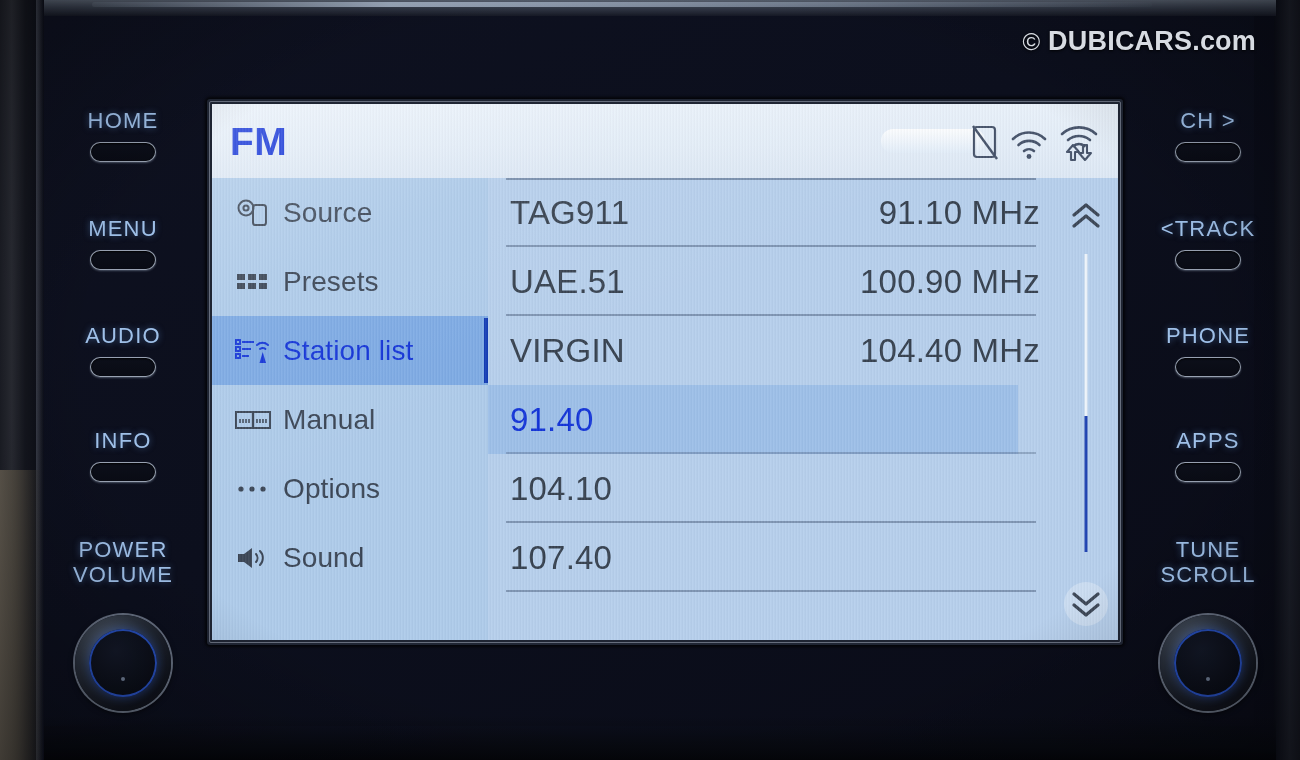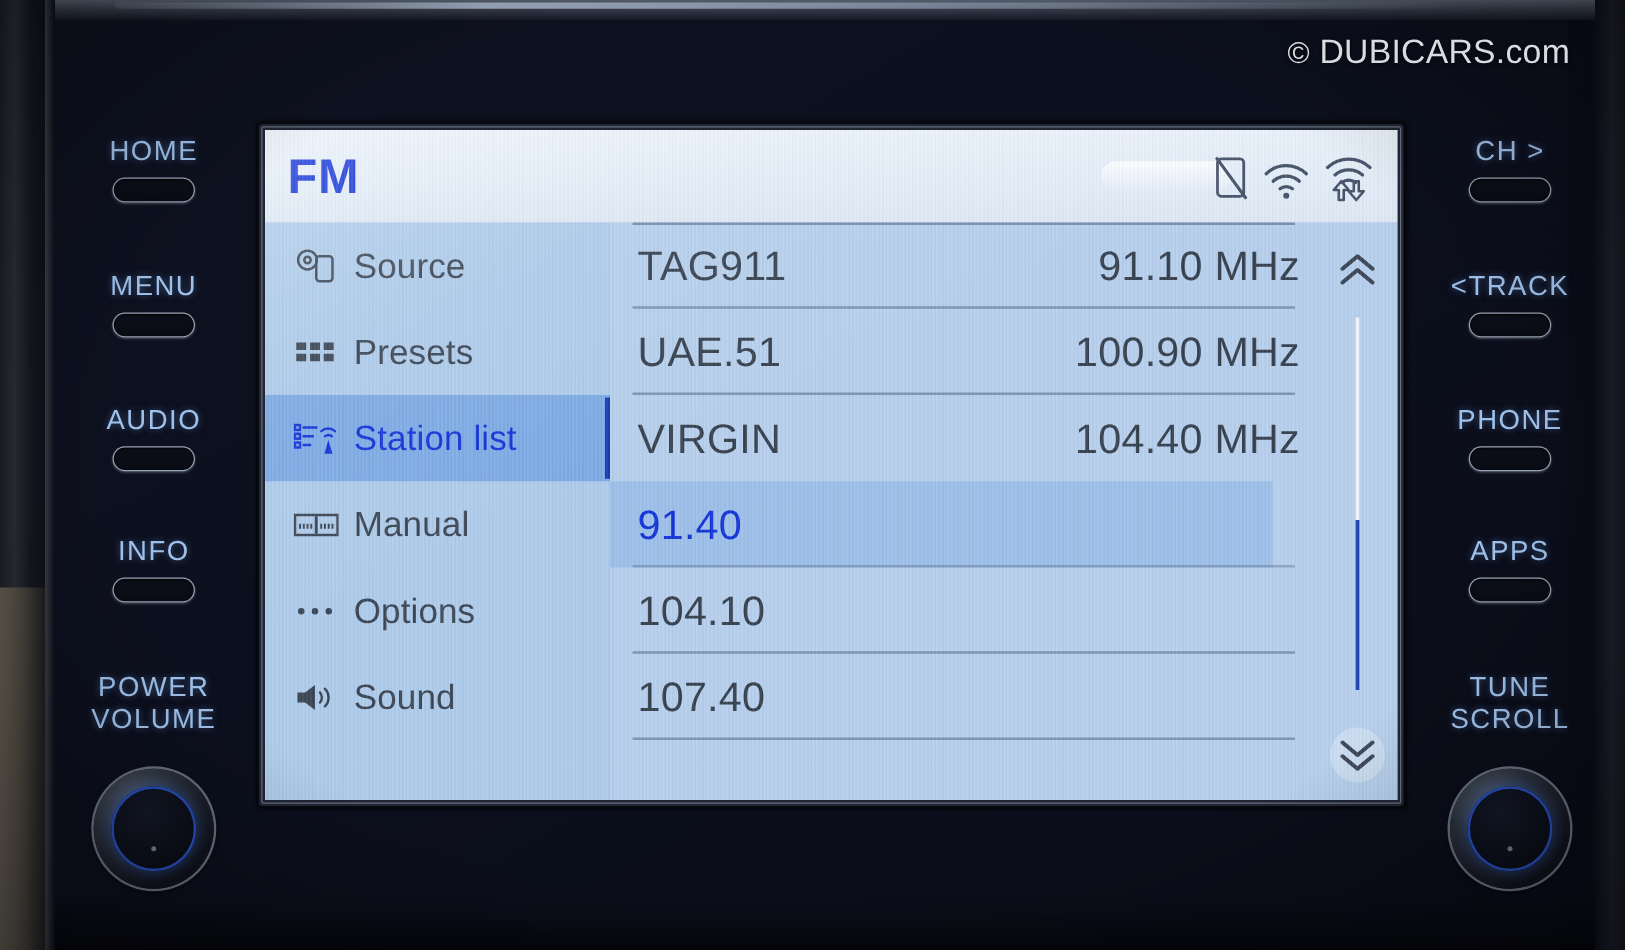--- a/index.html
+++ b/index.html
@@ -88,21 +88,21 @@
     right: 44px; top: 26px;
     font-size: 27px;
     font-weight: bold;
     color: #d7dbe2;
     letter-spacing: .2px;
     text-shadow: 0 1px 3px rgba(0,0,0,.9);
     z-index: 40;
     white-space: nowrap;
   }
   .watermark .cmark { font-size: 24px; font-weight: normal; }
-  .watermark .dotcom { font-weight: normal; }
+  .watermark .dotcom { font-weight: bold; }
 
   
   .lcd-frame {
     position: absolute;
     left: 207px; top: 99px;
     width: 916px; height: 546px;
     background: #1f2533;
     border-radius: 3px;
     box-shadow: 0 0 3px 2px rgba(0,0,0,.7);
   }

